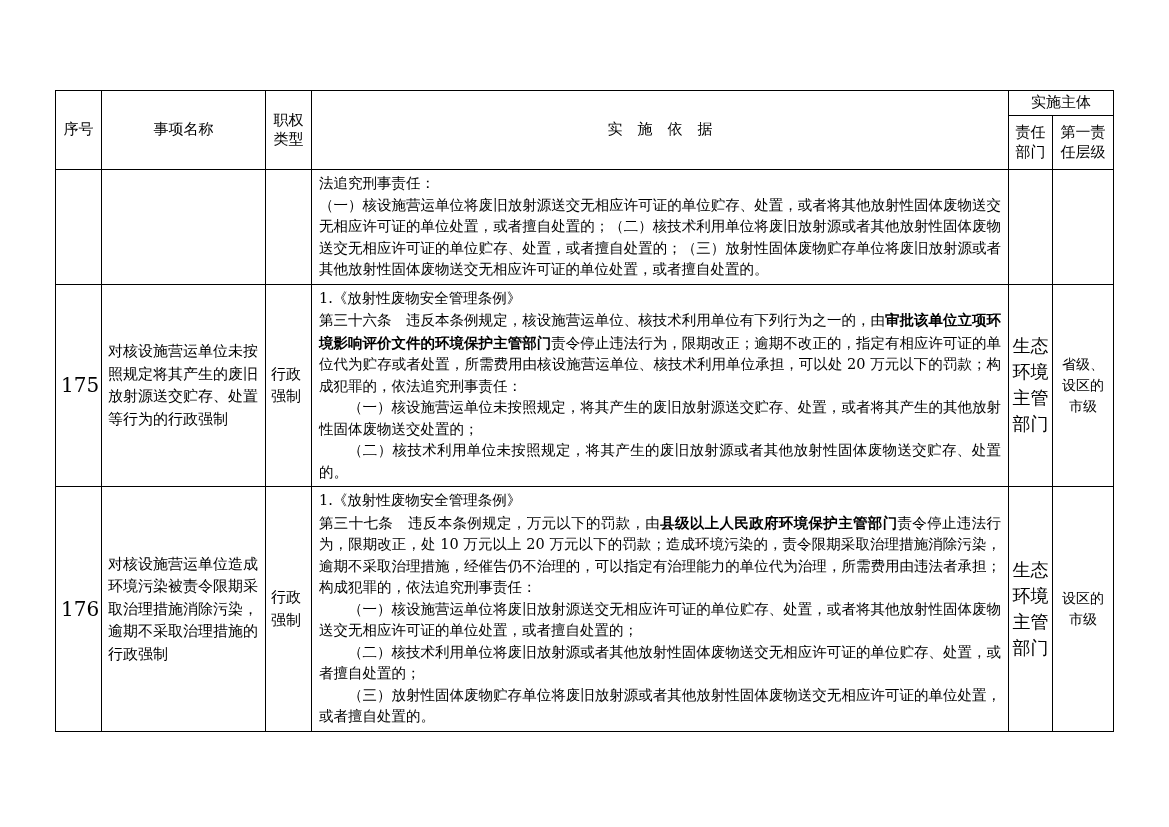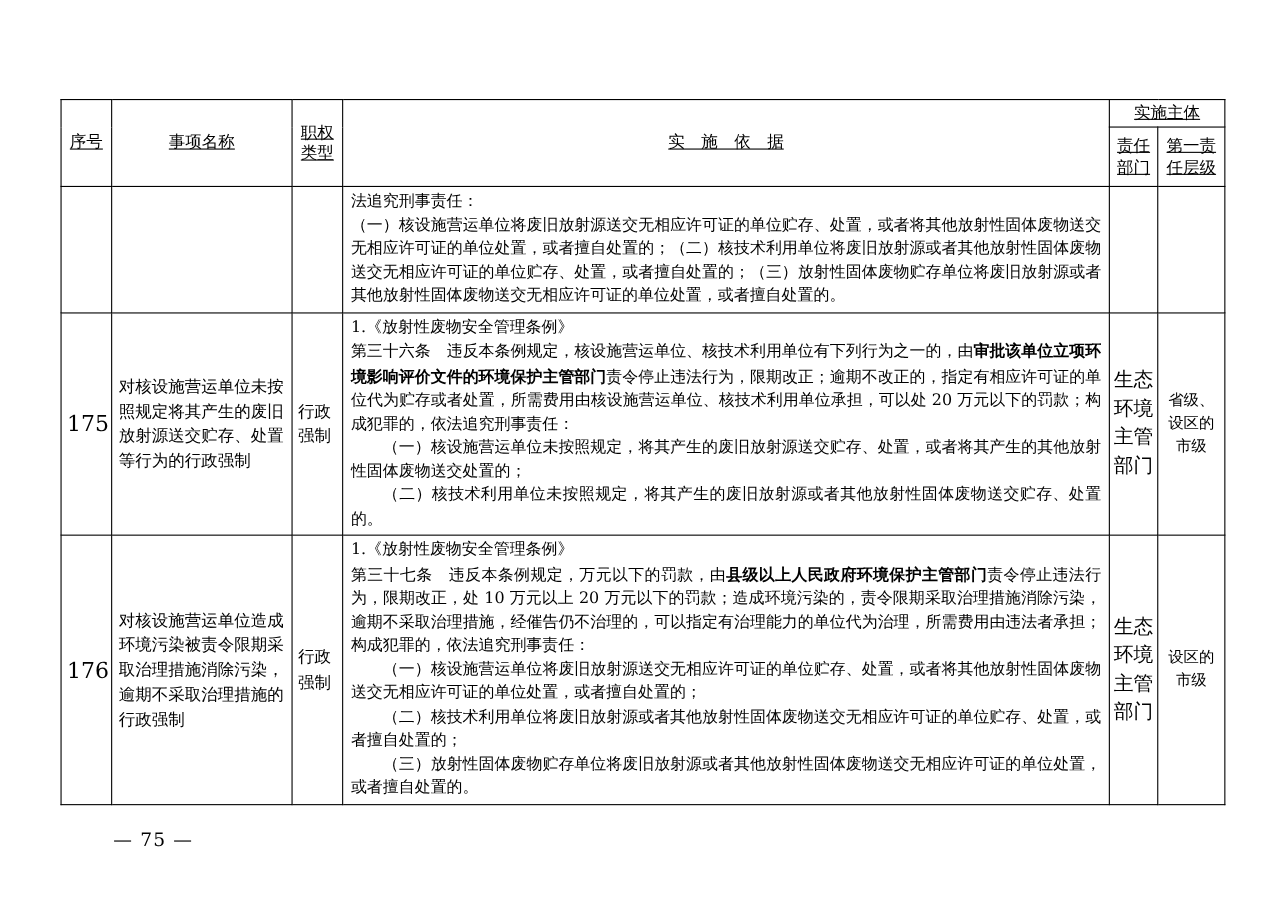--- a/index.html
+++ b/index.html
@@ -20,21 +20,20 @@
     border:1px solid #000;
     padding:2px 5px;
     font-weight:normal;
     box-sizing:border-box;
     vertical-align:middle;
   }
   thead th{
     text-align:center;
     font-size:15px;
     line-height:1.3;
-    text-decoration:underline;
   }
   thead tr.subjhead th{height:25px;}
   thead tr.subhead th{height:54px;word-break:break-all;}
   td.c-no{
     text-align:center;font-size:20px;
   }
   td.c-name{
     font-size:15px;line-height:1.5;
     text-align:left;word-break:break-all;
     padding:4px 6px;
@@ -130,14 +129,13 @@
             <div class="para"><span>第三十七条　违反本条例规定，万元以下的罚款，由</span><span class="bold">县级以上人民政府环境保护主管部门</span><span>责令停止违法行为，限期改正，处 10 万元以上 20 万元以下的罚款；造成环境污染的，责令限期采取治理措施消除污染，逾期不采取治理措施，经催告仍不治理的，可以指定有治理能力的单位代为治理，所需费用由违法者承担；构成犯罪的，依法追究刑事责任：</span></div>
             <div class="para indent"><span>（一）核设施营运单位将废旧放射源送交无相应许可证的单位贮存、处置，或者将其他放射性固体废物送交无相应许可证的单位处置，或者擅自处置的；</span></div>
             <div class="para indent"><span>（二）核技术利用单位将废旧放射源或者其他放射性固体废物送交无相应许可证的单位贮存、处置，或者擅自处置的；</span></div>
             <div class="para indent"><span>（三）放射性固体废物贮存单位将废旧放射源或者其他放射性固体废物送交无相应许可证的单位处置，或者擅自处置的。</span></div>
           </td>
         <td class="c-dept">生态环境主管部门</td>
         <td class="c-level">设区的市级</td>
       </tr>
     </tbody>
   </table>
-  <div class="page-number">— 75 —</div>
 </div>
 
 </body></html>

